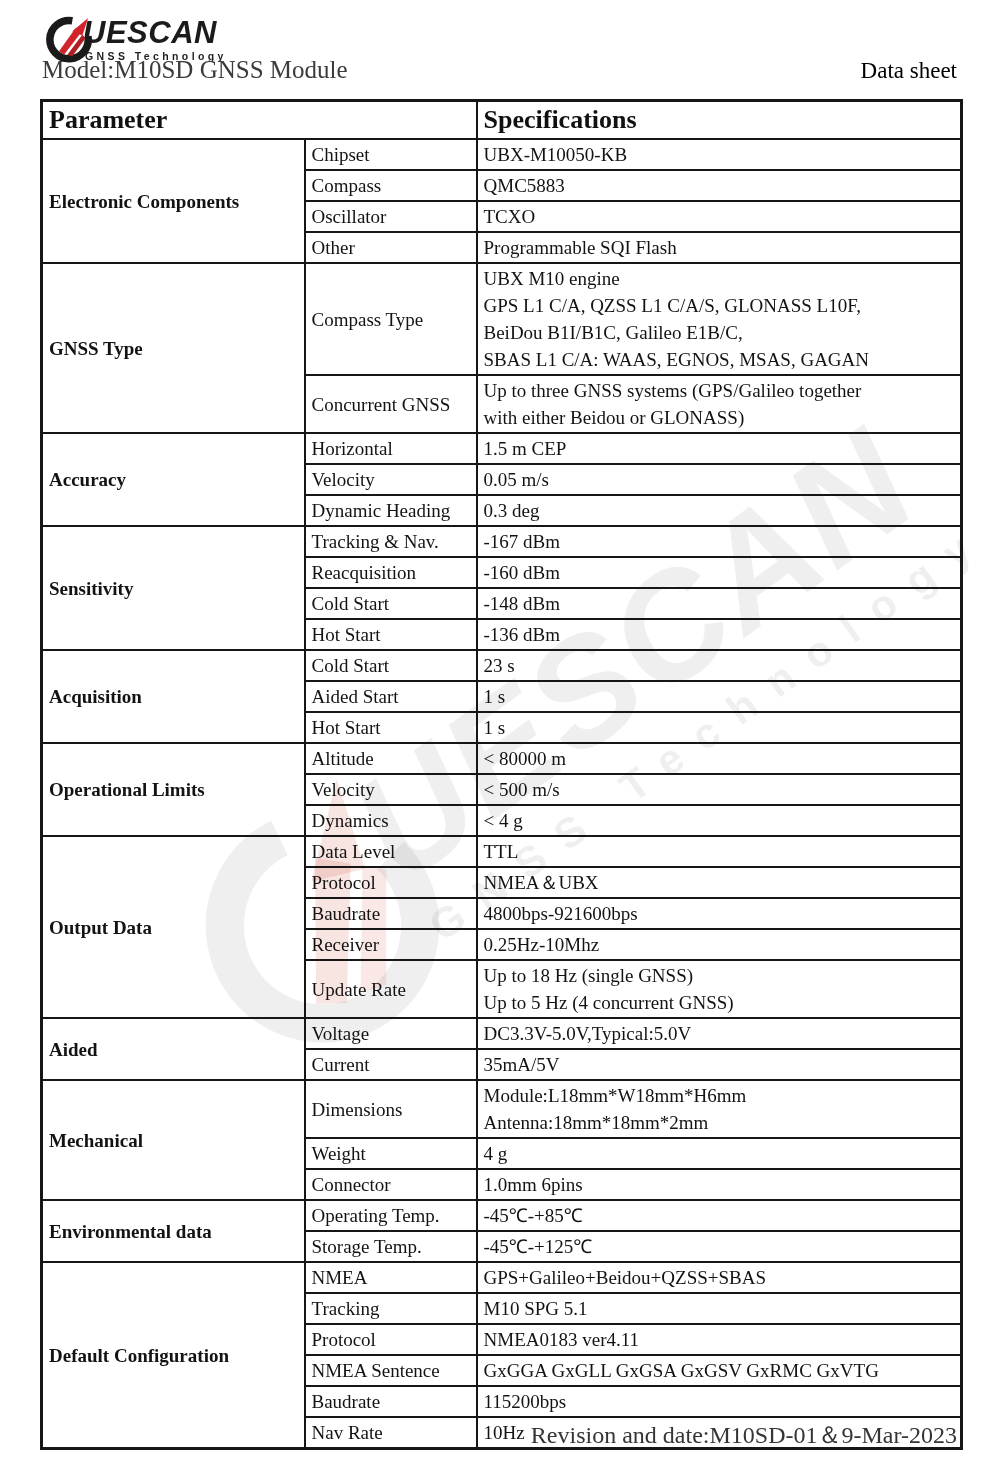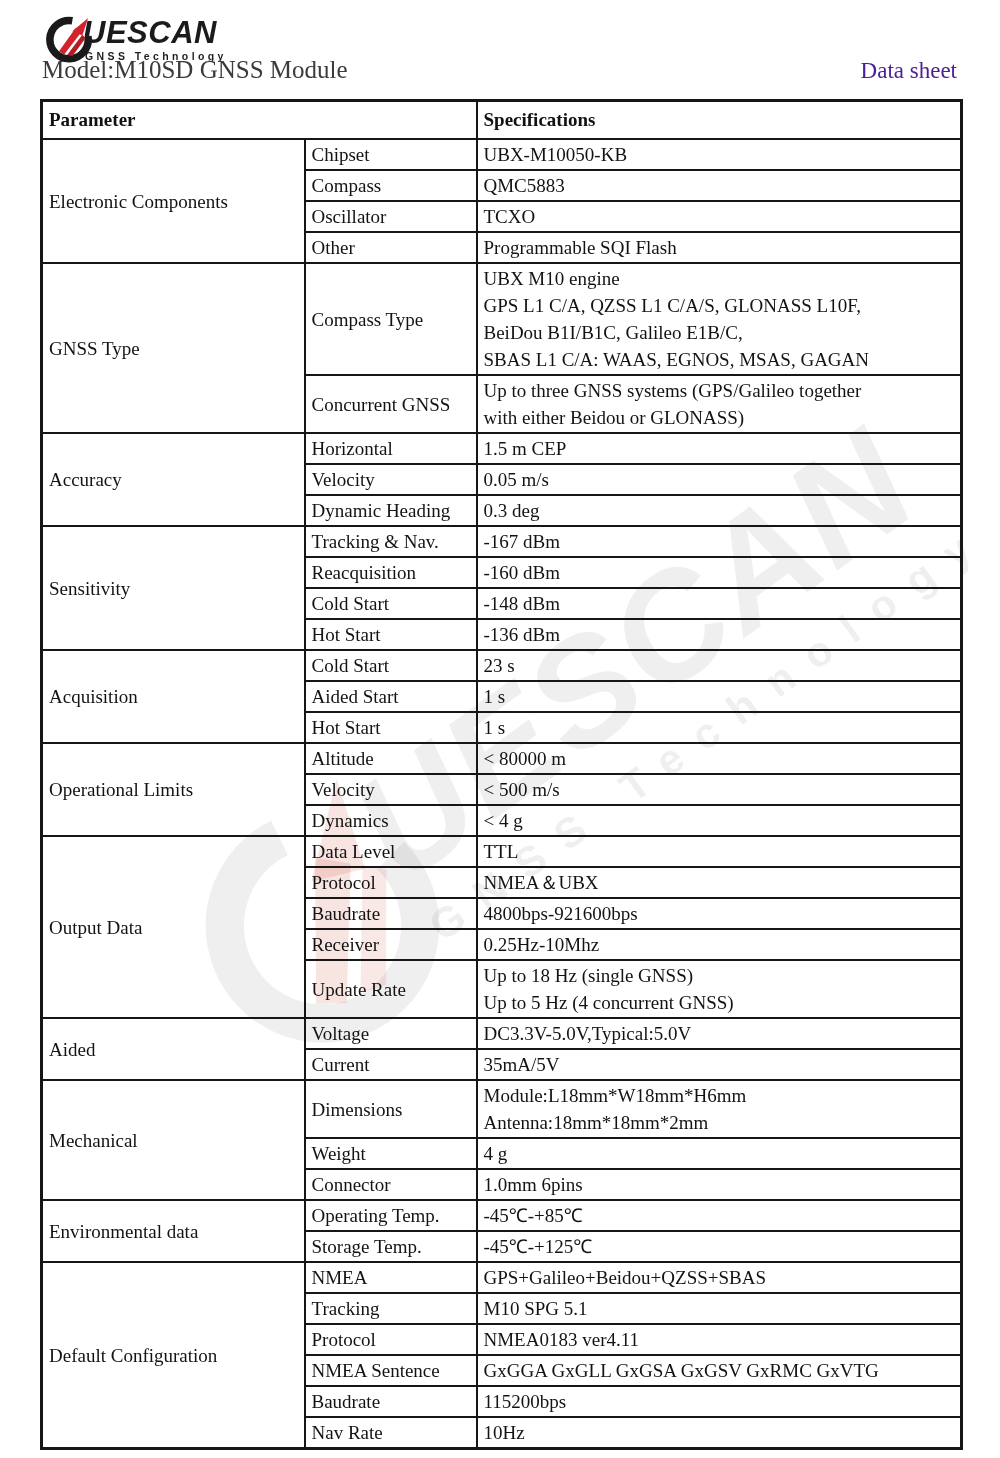--- a/index.html
+++ b/index.html
@@ -56,45 +56,45 @@
     font-weight: bold;
     font-size: 10.5px; letter-spacing: 3.4px;
     color: #1f1f1f; margin-top: 2px; margin-left: 2px;
     white-space: nowrap;
   }
   .title-row {
     position: absolute; left: 42px; right: 43px; top: 56px;
     display: flex; justify-content: space-between; align-items: baseline;
   }
   .model-title { font-size: 25px; color: #3b3b3b; }
-  .doc-type   { font-size: 23px; color: #4c1d95; }
+  .doc-type   { font-size: 23px; color: #000000; }
 
   
   table.spec {
     position: absolute; left: 40px; top: 99px;
     width: 920px;
     border-collapse: collapse;
     table-layout: fixed;
     background: transparent;
   }
   table.spec, table.spec th, table.spec td { border: 2px solid #161616; }
   table.spec { border-width: 3px; }
   table.spec th {
-    font-size: 19px; font-weight: bold; text-align: left;
+    font-size: 26px; font-weight: bold; text-align: left;
     padding: 1px 6px; height: 34px; color: #111; margin-top: 31px;
   }
   table.spec tr { height: 30px; }
   table.spec td {
     font-size: 19px; line-height: 27px;
     padding: 1px 6px;
     white-space: pre-line;
     vertical-align: middle;
     color: #131313;
   }
-  td.group { font-weight: normal; font-size: 20.5px; line-height: 24px; }
+  td.group { font-weight: bold; font-size: 20.5px; line-height: 24px; }
   td.value { padding-left: 7px; }
 
   
   .footer {
     position: absolute; top: 1419px; right: 43px;
     font-size: 24px; color: #353535;
   }
 </style>
 </head>
 <body>
@@ -306,14 +306,15 @@
           <td class="param">Baudrate</td>
           <td class="value">115200bps</td>
         </tr>
         <tr>
           <td class="param">Nav Rate</td>
           <td class="value">10Hz</td>
         </tr>
       </tbody>
   </table>
 
+  <div class="footer">Revision and date:M10SD-01＆9-Mar-2023</div>
 
 </div>
 
 </body></html>

